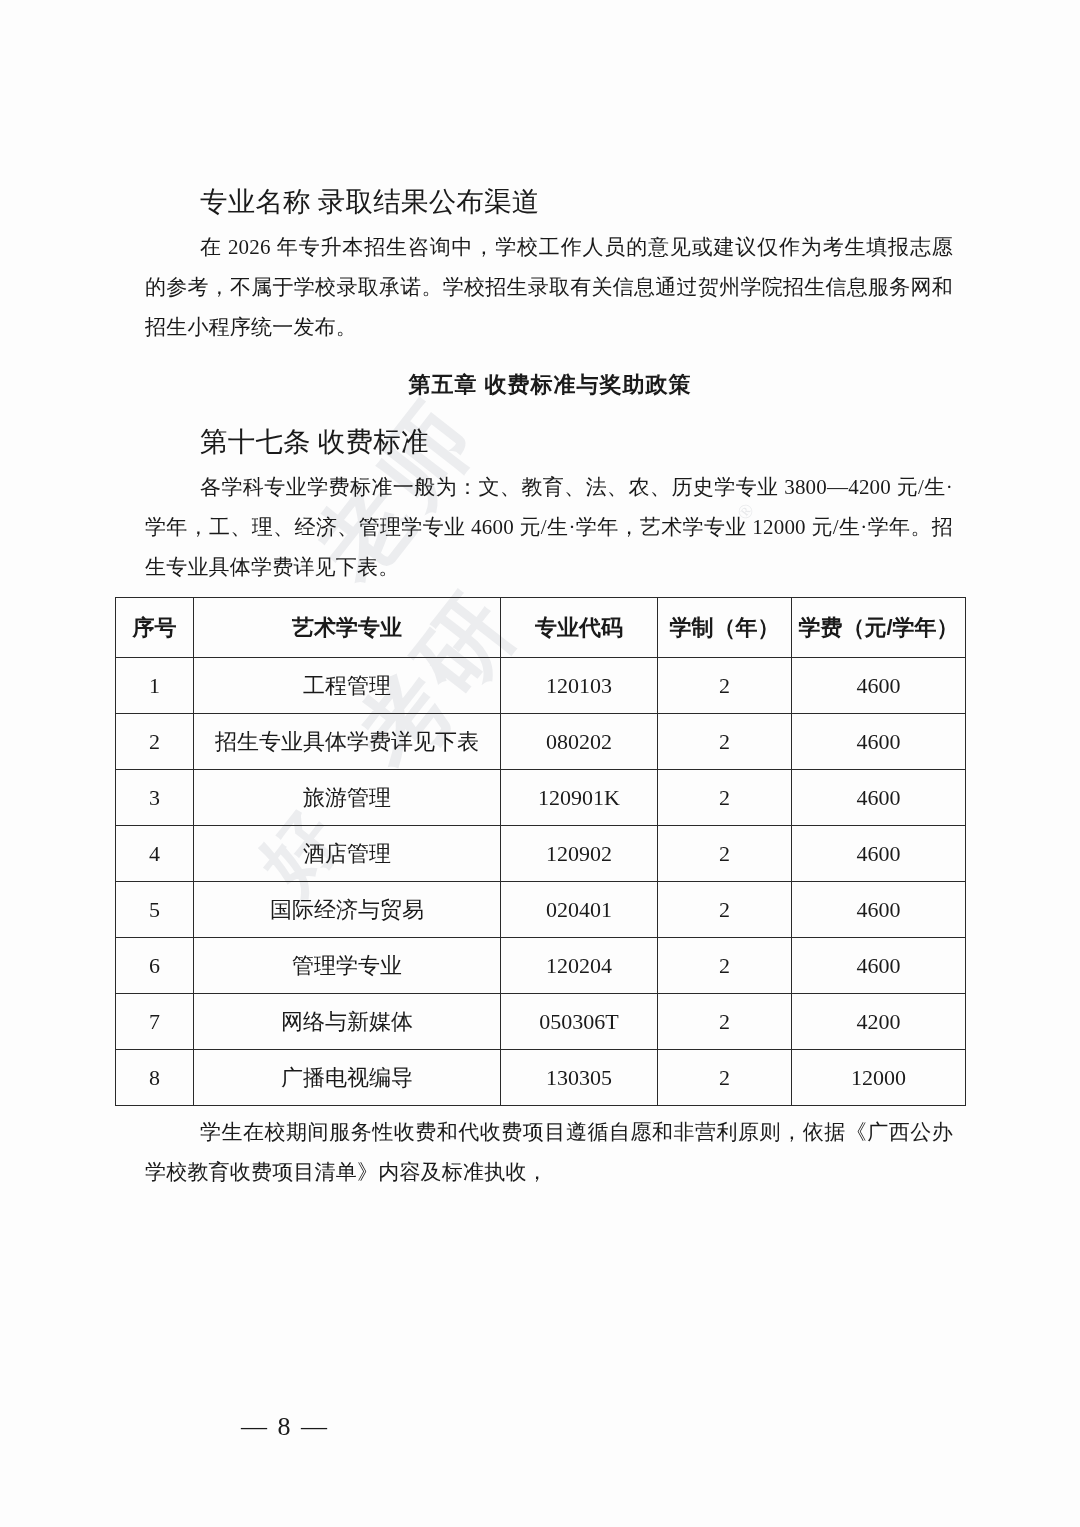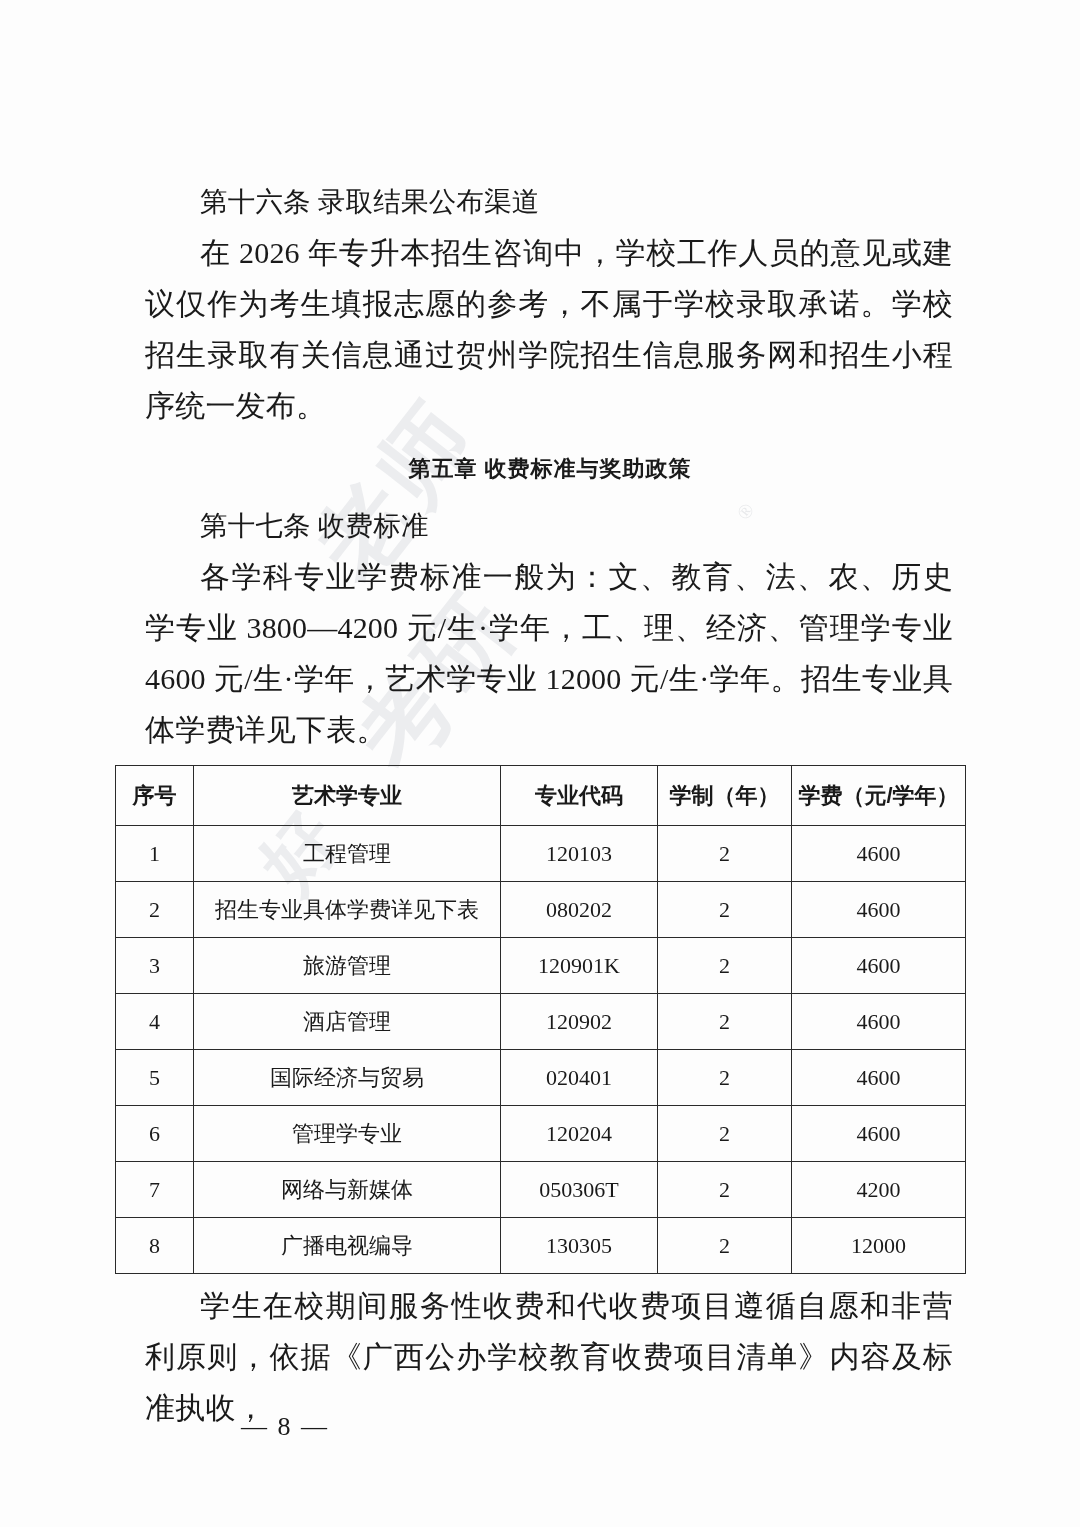--- a/index.html
+++ b/index.html
@@ -58,22 +58,22 @@
   #content {
     position: absolute;
     left: 145px;
     top: 176px;
     width: 810px;
     z-index: 10;
   }
 
   p.para {
     margin: 0 2px 0 0;
-    font-size: 30px;
-    line-height: 51px;
+    font-size: 21px;
+    line-height: 40px;
     text-align: justify;
     text-justify: inter-ideograph;
     text-indent: 55px;
     letter-spacing: 0.2px;
   }
 
   p.article-head {
     margin: 0;
     font-size: 27.5px;
     line-height: 51px;
@@ -143,21 +143,21 @@
 
   <div id="watermark-layer">
     <span class="wm wm-a">老师</span>
     <span class="wm wm-b">考研</span>
     <span class="wm wm-c">好</span>
     <span class="wm-r">®</span>
   </div>
 
   <div id="content">
 
-    <p class="article-head">第十六条  录取结果公布渠道</p>
+    <p class="article-head">专业名称  录取结果公布渠道</p>
 
     <p class="para">在 2026 年专升本招生咨询中，学校工作人员的意见或建议仅作为考生填报志愿的参考，不属于学校录取承诺。学校招生录取有关信息通过贺州学院招生信息服务网和招生小程序统一发布。</p>
 
     <h2 class="chapter">第五章   收费标准与奖助政策</h2>
 
     <p class="article-head">第十七条  收费标准</p>
 
 
     <p class="para">各学科专业学费标准一般为：文、教育、法、农、历史学专业 3800—4200 元/生·学年，工、理、经济、管理学专业 4600 元/生·学年，艺术学专业 12000 元/生·学年。招生专业具体学费详见下表。</p>
 

